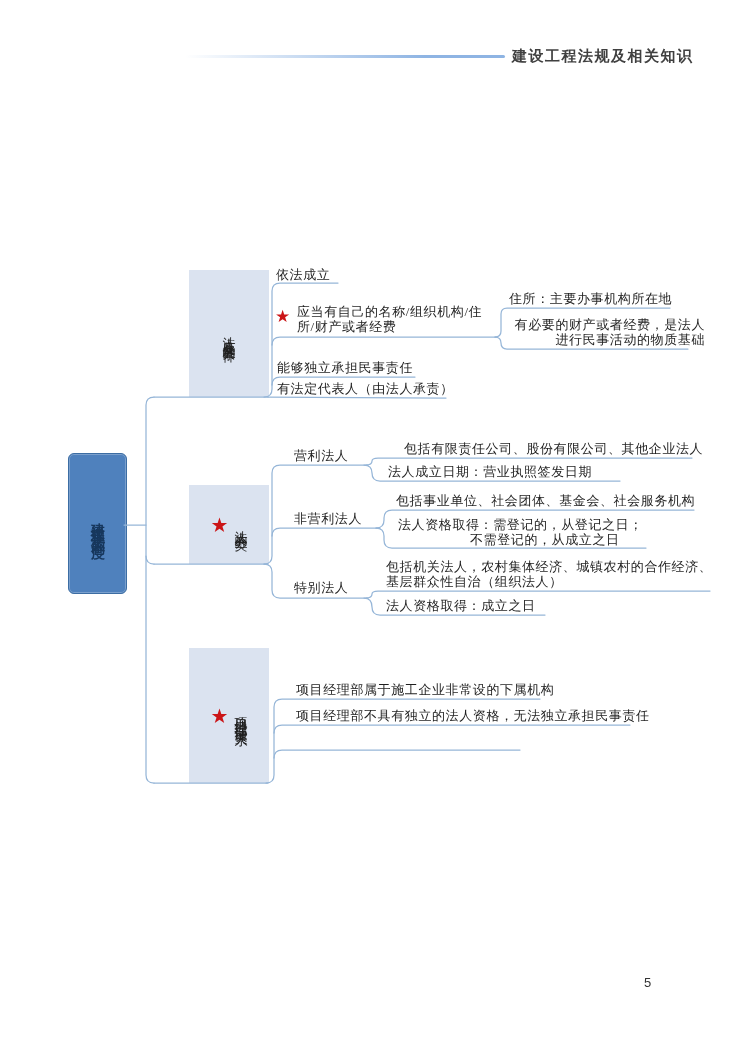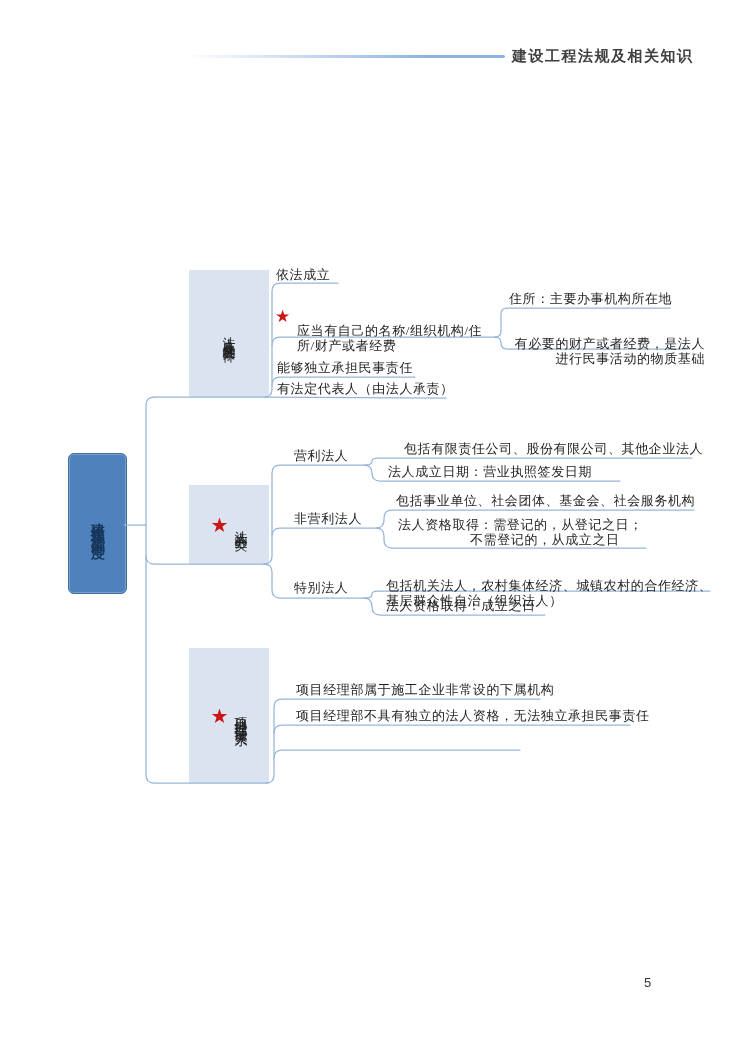--- a/index.html
+++ b/index.html
@@ -39,21 +39,21 @@
   #branch-projectdept{top:648px;height:135px;}
   .star{
     font-family:"DejaVu Sans",sans-serif;color:var(--star,#cb1517);
     font-size:20px;line-height:1;z-index:3;
   }
   
   .leaf{
     position:absolute;z-index:3;font-size:13px;line-height:15px;letter-spacing:0.6px;
     white-space:nowrap;color:var(--text,#1f1f1f);
   }
-  .wrap{white-space:normal;margin-top:19px;}
+  .wrap{white-space:normal;}
   .leaf .indent2{display:block;padding-left:72px;}
   .leafstar{position:absolute;z-index:3;font-size:17px;}
   
   #page-number{
     position:absolute;left:644px;top:975px;
     font-family:"Liberation Sans","DejaVu Sans",sans-serif;font-size:13px;color:#333;
   }
 </style>
 </head>
 <body>

